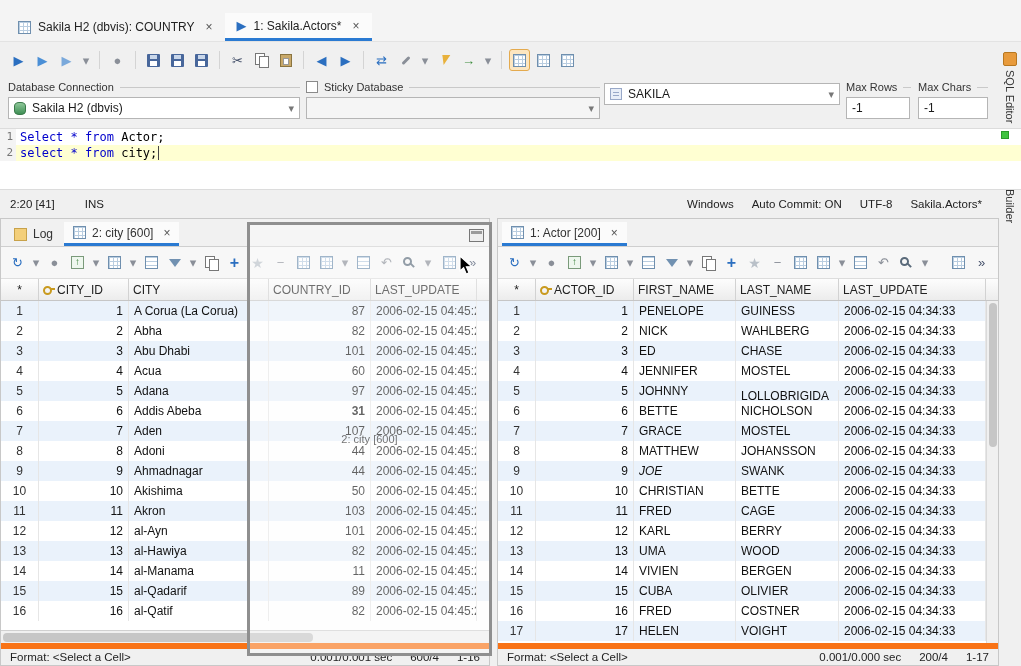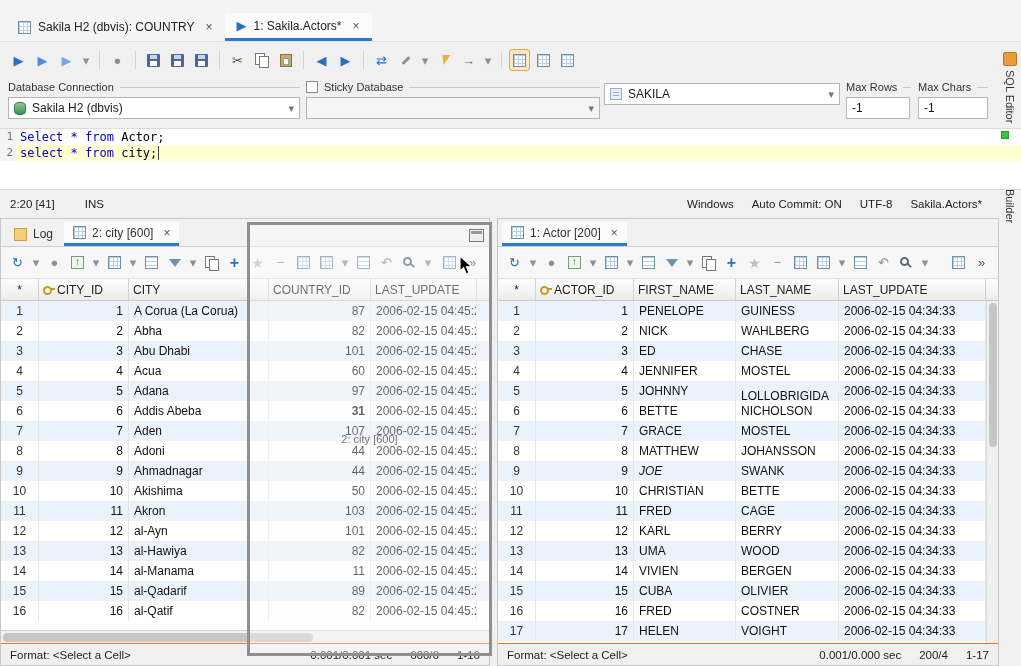--- a/index.html
+++ b/index.html
@@ -104,21 +104,21 @@
   .gbody{position:relative;}
   .gr{display:flex;height:20px;}
   .gr.odd{background:#eaf2fb;}
   .gc{padding:0 5px;display:flex;align-items:center;border-right:1px solid #e6e6e6;overflow:hidden;white-space:nowrap;color:#111;flex:none;}
   .gc.rn{color:#333;}
   .r{justify-content:flex-end;} .c{justify-content:center;} .l{justify-content:flex-start;}
   .vscroll{position:absolute;right:0;top:22px;bottom:0;width:12px;background:#f0f0f0;border-left:1px solid #dadada;}
   .vthumb{position:absolute;left:2px;top:2px;width:8px;height:42%;background:#c6c6c6;border-radius:4px;}
   .hscroll{height:13px;background:#f0f0f0;border-top:1px solid #d0d0d0;position:relative;flex:none;}
   .hthumb{position:absolute;left:2px;top:2px;width:310px;height:9px;background:#c6c6c6;border-radius:4px;}
-  .pfooter{height:22px;display:flex;align-items:center;padding:0 9px;background:#f0f0f0;border-top:1px solid #f97316;font-size:11.5px;color:#222;flex:none;white-space:nowrap;}
+  .pfooter{height:22px;display:flex;align-items:center;padding:0 9px;background:#f0f0f0;border-top:6px solid #f97316;font-size:11.5px;color:#222;flex:none;white-space:nowrap;}
 
   
   .dragbox{position:absolute;left:247px;top:222px;width:245px;height:434px;border:3px solid #8f8f8f;background:rgba(252,252,252,0.35);z-index:50;pointer-events:none;}
   .dockicon{position:absolute;right:5px;top:4px;width:15px;height:13px;border:1px solid #777;background:#eee;}
   .dockicon::before{content:"";position:absolute;left:1px;top:1px;right:1px;height:3px;background:#9a9a9a;}
   .draglabel{position:absolute;left:0;right:0;top:50%;transform:translateY(-50%);text-align:center;color:rgba(90,90,90,0.85);font-size:11px;}
   .cursor{position:absolute;left:459px;top:255px;z-index:60;}
 </style>
 </head>
 <body>
@@ -509,21 +509,21 @@
               <div class="gc l" style="width: 106px;">2006-02-15 04:45:25</div>
             </div>
           </div>
       </div>
       <div class="hscroll">
         <div class="hthumb"></div>
       </div>
       <div class="pfooter">
         <span>Format: &lt;Select a Cell&gt;</span>
         <span class="fr">0.001/0.001 sec</span>
-        <span class="fg">600/6</span>
+        <span class="fg">600/4</span>
         <span class="fg">1-16</span>
       </div>
     </div>
 
     <div class="splitter"></div>
 
     <div class="panel right">
       <div class="ptabs">
         <div class="ptab active">
           <span class="i-grid"></span>

